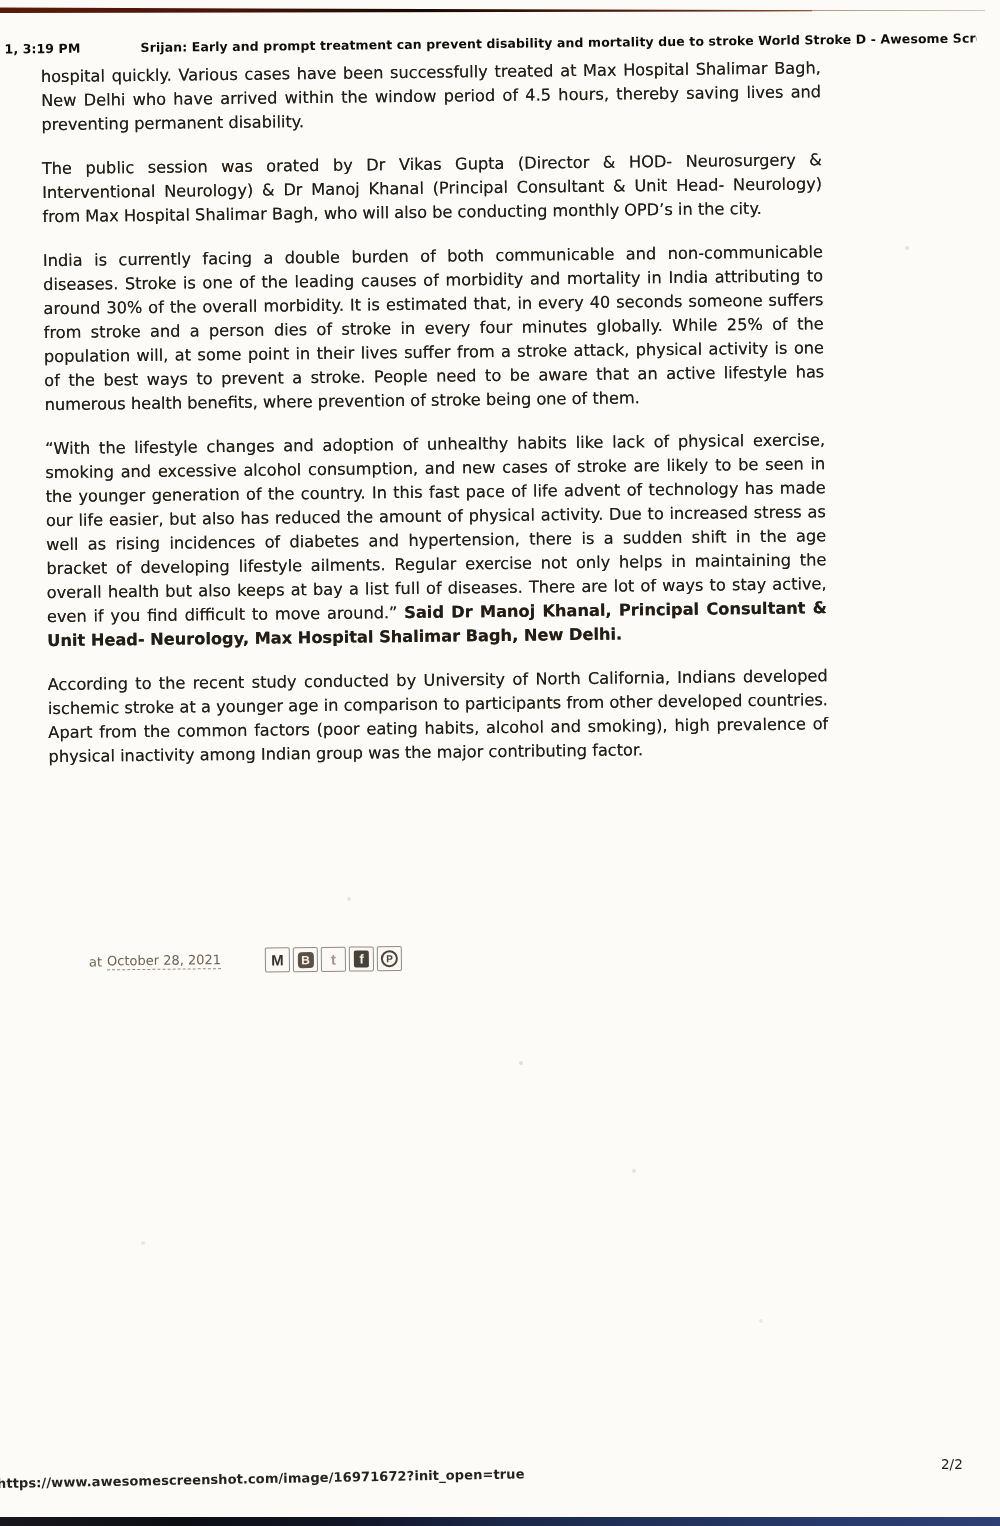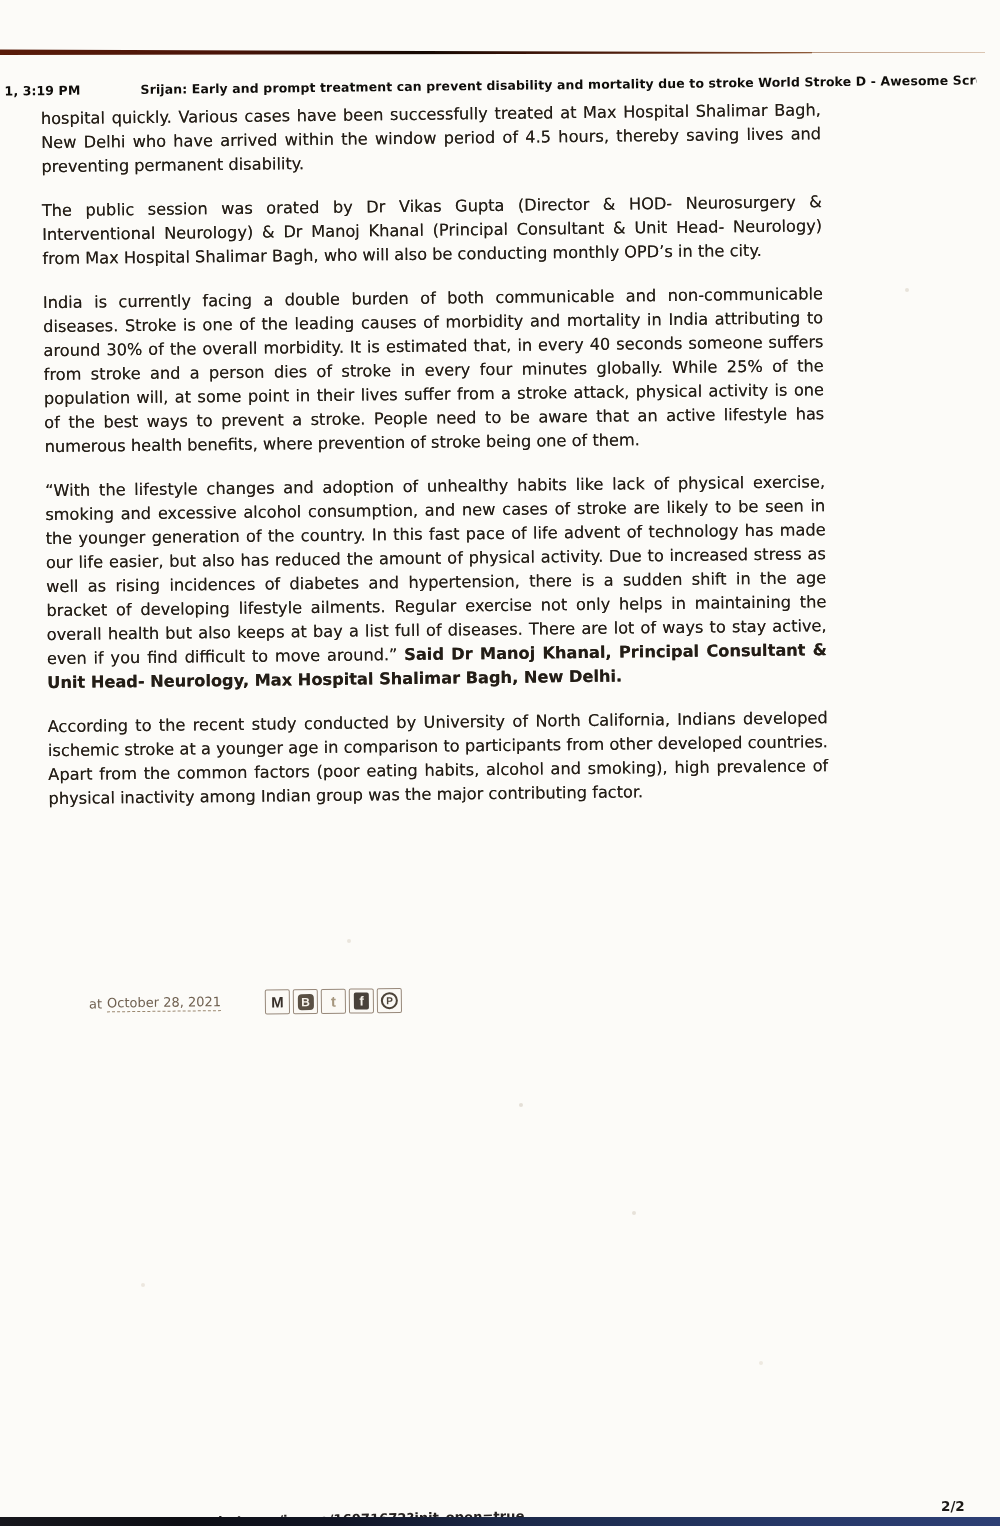--- a/index.html
+++ b/index.html
@@ -4,21 +4,21 @@
 <style>
   html, body { margin: 0; padding: 0; }
   body {
     width: 1000px; height: 1526px;
     position: relative;
     overflow: hidden;
     background: #fcfbf8;
     font-family: "DejaVu Sans", "Liberation Sans", sans-serif;
     color: #221c15;
   }
-  .page { position: absolute; inset: 0; margin-top: 42px; }
+  .page { position: absolute; inset: 0; }
 
   
   .scan-line-top {
     position: absolute; top: 7px; left: 0; width: 812px; height: 6px;
     background: linear-gradient(to right,
       #5a1c0a 0%, #4a1408 28%, #2a0e05 42%, #140903 52%,
       #3a1206 66%, #5a2410 82%, #8a5534 100%);
     clip-path: polygon(0 10%, 100% 52%, 100% 72%, 0 100%);
   }
   .scan-line-top-ext {
@@ -97,21 +97,21 @@
 
   
   .footer-url {
     position: absolute; top: 1476px; left: -3px;
     font-size: 13px; font-weight: 600; color: #262220;
     transform: rotate(-1.05deg); transform-origin: 0 50%;
     white-space: nowrap; letter-spacing: 0.1px;
   }
   .page-indicator {
     position: absolute; top: 1456px; left: 941px;
-    font-size: 13.5px; font-weight: 700; color: #1d1a17;
+    font-size: 13.5px; font-weight: 400; color: #1d1a17;
   }
 </style>
 </head>
 <body>
 
 <div class="page">
 
   <div class="scan-line-top"></div>
   <div class="scan-line-top-ext"></div>
   <div class="specks"></div>

